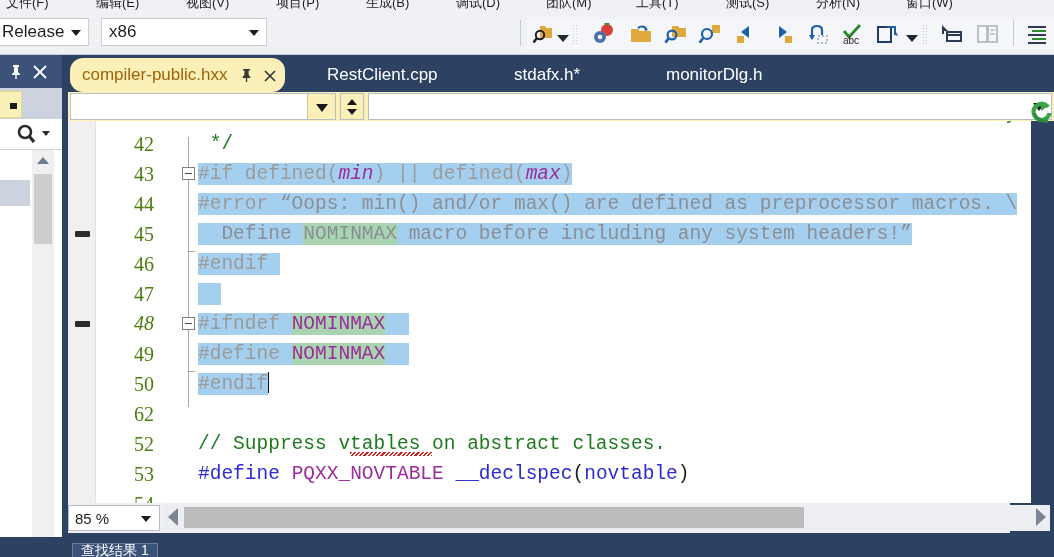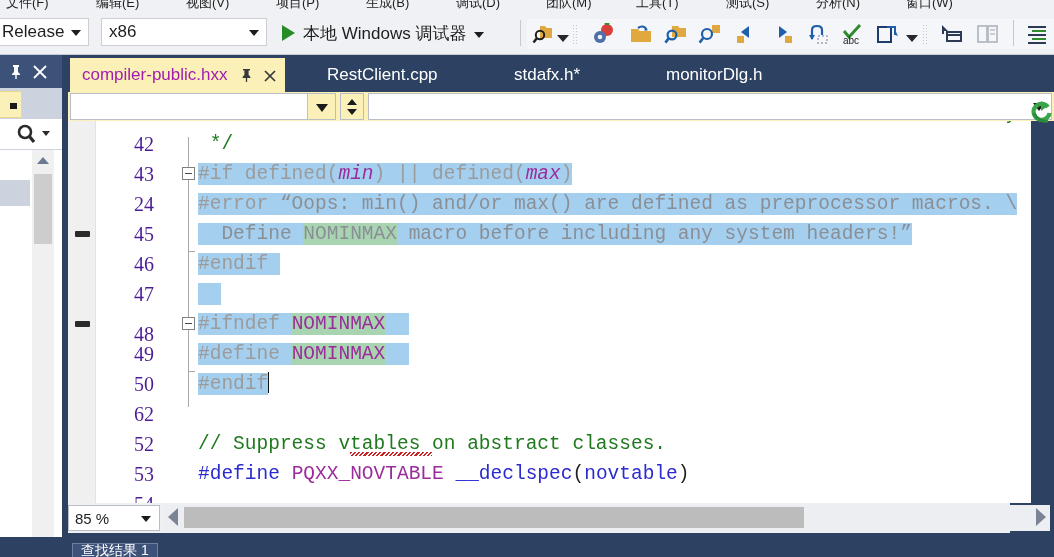--- a/index.html
+++ b/index.html
@@ -139,21 +139,21 @@
   }
   .tabrow {
     position: absolute; left: 0; top: 0; width: 992px; height: 37px;
   }
   .tab {
     position: absolute; top: 3px; height: 34px;
     display: flex; align-items: center;
     font-size: 17px; white-space: nowrap;
   }
   .tab-active {
-    background: #fbf0b8; color: #a21caf; left: 8px; padding: 0 8px 0 12px;
+    background: #fbf0b8; color: #a16207; left: 8px; padding: 0 8px 0 12px; border-radius: 13px;
   }
   .tab-inactive { color: #ffffff; padding: 0 14px; }
   .tab-pin {
     margin-left: 12px; width: 13px; height: 15px; position: relative;
   }
   .tab-close {
     margin-left: 10px; width: 14px; height: 14px; position: relative;
   }
 
   
@@ -205,21 +205,21 @@
     background: #f0f0f0; border-right: 1px solid #e3e3e3;
   }
   .gutter-mark {
     position: absolute; left: 7px; width: 15px; height: 6px;
     background: #2b2b2b; border-radius: 1px;
   }
   .linenos {
     position: absolute; left: 29px; top: 0; width: 64px; height: 382px;
   }
   .ln {
-    position: absolute; right: 7px; font-size: 20px; color: #4c1d95;
+    position: absolute; right: 7px; font-size: 20px; color: #4d7c0f;
     font-family: "Liberation Serif", serif; line-height: 1;
   }
   .foldcol {
     position: absolute; left: 114px; top: 0; width: 14px; height: 382px;
   }
   .foldline {
     position: absolute; left: 6px; width: 1px; background: #a8a8a8;
   }
   .foldbox {
     position: absolute; left: 0; width: 13px; height: 13px;
@@ -335,25 +335,20 @@
     <div class="combo combo-release">
       <span class="txt">Release</span>
       <span class="caret"></span>
     </div>
 
     <div class="combo combo-x86">
       <span class="txt">x86</span>
       <span class="caret"></span>
     </div>
 
-    <div class="run-btn">
-      <span class="play-tri"></span>
-      <span class="run-label">本地 Windows 调试器</span>
-      <span class="run-caret"></span>
-    </div>
 
     <div class="tb-sep" style="left:520px"></div>
 
     <div class="tb-group-bg" style="left:527px; width:128px;"></div>
     <div class="tb-group-bg" style="left:586px; width:540px;"></div>
 
     <div class="tb-icon" style="left:531px">
       <svg viewBox="0 0 24 22" width="24" height="22">
         <path d="M9 3h5l1.5 2H21v10H9z" fill="#e0a940"></path>
         <circle cx="9" cy="12" r="4.2" fill="none" stroke="#1e1e1e" stroke-width="2"></circle>
@@ -549,25 +544,25 @@
 
   <div class="editor">
     <div class="gutter-break" id="gutterCol">
         <div class="gutter-mark" style="top: 110px;"></div>
         <div class="gutter-mark" style="top: 200px;"></div>
       </div>
     <div class="linenos" id="lineNos">
         <div class="ln" style="top: -17px;">41</div>
         <div class="ln" style="top: 13px;">42</div>
         <div class="ln" style="top: 43px; text-align: center;">43</div>
-        <div class="ln" style="top: 73px;">24</div>
+        <div class="ln" style="top: 73px;">44</div>
         <div class="ln" style="top: 103px;">45</div>
         <div class="ln" style="top: 133px;">46</div>
         <div class="ln" style="top: 163px;">47</div>
-        <div class="ln" style="top: 203px;">48</div>
+        <div class="ln" style="top: 192px; font-style: italic;">48</div>
         <div class="ln" style="top: 223px;">49</div>
         <div class="ln" style="top: 253px;">50</div>
         <div class="ln" style="top: 283px;">62</div>
         <div class="ln" style="top: 313px;">52</div>
         <div class="ln" style="top: 343px;">53</div>
         <div class="ln" style="top: 373px;">54</div>
       </div>
     <div class="foldcol" id="foldCol">
         <div class="foldline" style="top: 16px; height: 270px;"></div>
         <div class="foldbox" style="top: 46px;"></div>

